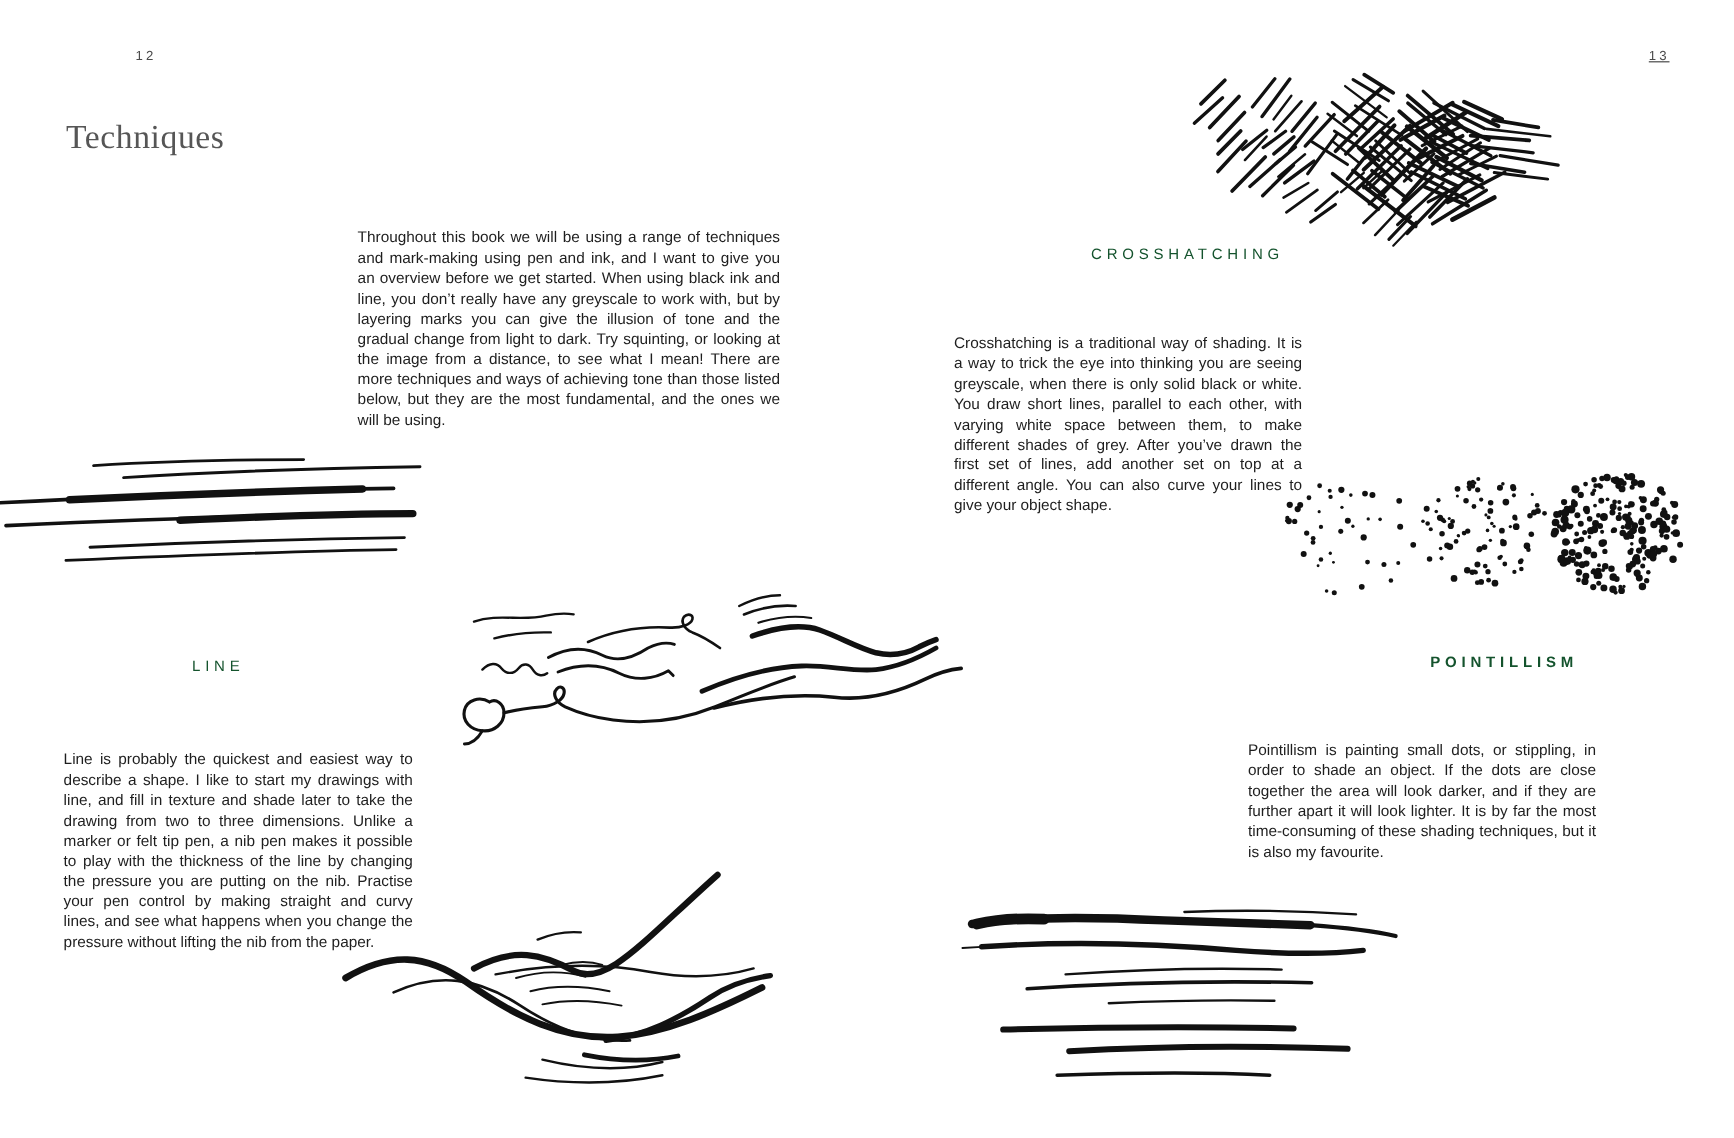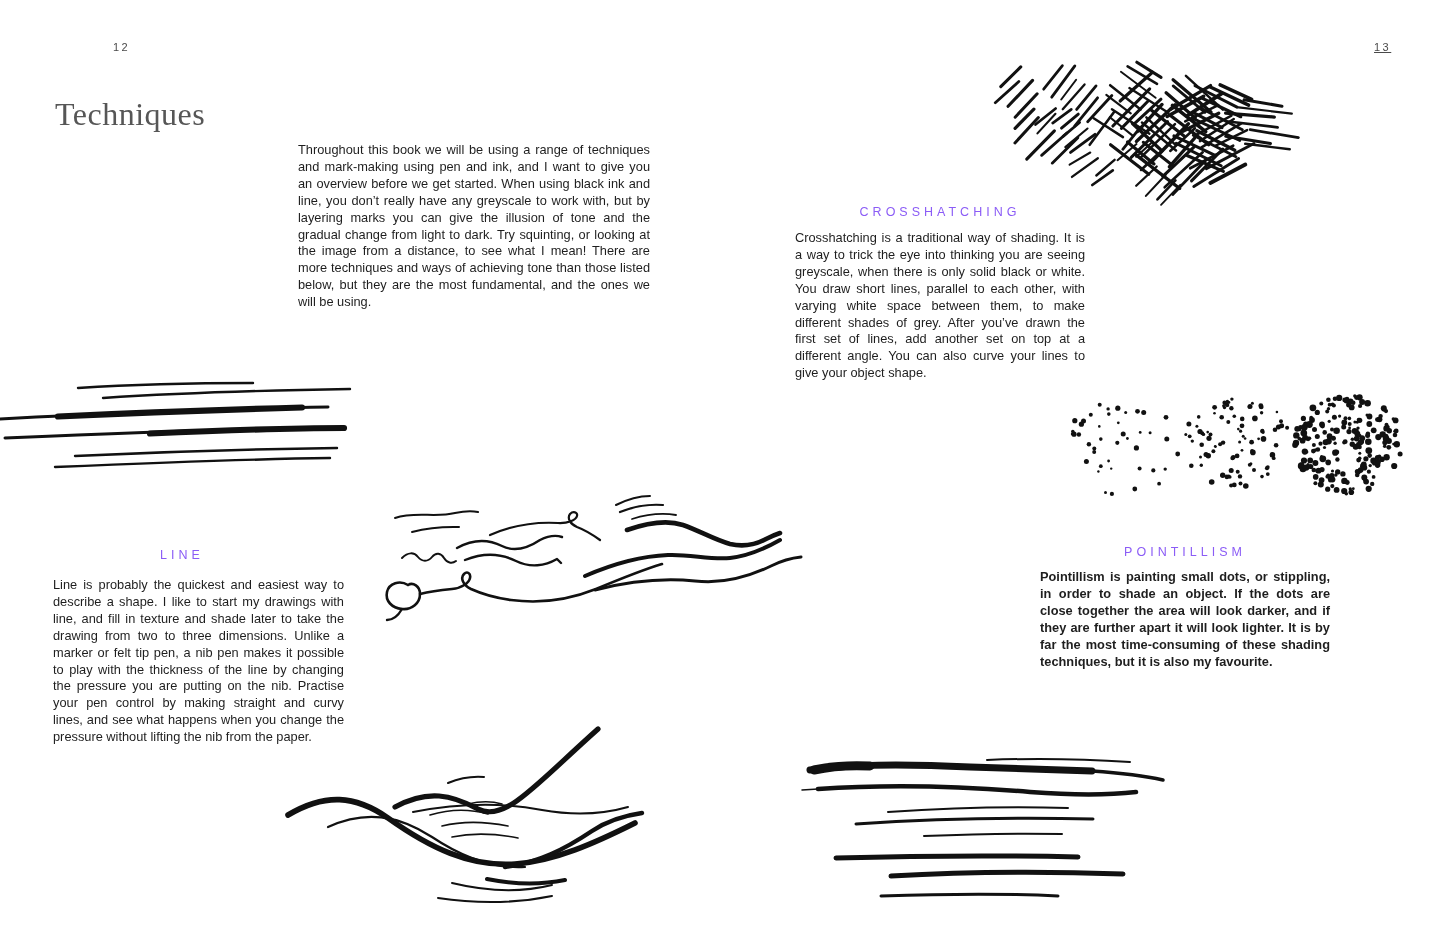--- a/index.html
+++ b/index.html
@@ -12,32 +12,32 @@
   }
   .page-num {
     position:absolute; top:41px;
     font-size:11px; letter-spacing:2.5px; color:#4a4a4a;
   }
   .page-num.left { left:69px;margin-left:44px; }
   .page-num.right { left:1374px;text-decoration:underline; }
   .title {
     position:absolute; left:55px; top:96px;
     font-family:"Liberation Serif", serif;
-    font-weight:400; font-size:32px; line-height:37px;
+    font-weight:400; font-size:28px; line-height:37px;
     letter-spacing:0.5px; color:#565656;
   }
   .body-copy {
     position:absolute;
     font-size:12.8px; line-height:16.9px;
-    text-align:justify; color:#1e1e1e;
+    text-align:justify; color:#1e1e1e;margin-top:48px;
   }
   .section-heading {
     position:absolute;
-    font-size:12.5px; letter-spacing:4px; color:#8b5cf6;
-    text-align:center; white-space:nowrap;
+    font-size:12.5px; letter-spacing:4px; color:#14532d;
+    text-align:right; white-space:nowrap;
   }
   .drawing { position:absolute; }
   .drawing svg { display:block; overflow:visible; }
   .ink { stroke:#111111; fill:none; stroke-linecap:round; stroke-linejoin:round; }
 </style>
 </head>
 <body>
 
 <div class="spread">
 
@@ -576,23 +576,23 @@
         <circle cx="308.3" cy="49.7" r="3.3" fill="#111111"></circle>
         <circle cx="333.3" cy="27.0" r="1.7" fill="#111111"></circle>
         <circle cx="318.0" cy="69.8" r="2.9" fill="#111111"></circle>
         <circle cx="248.1" cy="46.8" r="2.4" fill="#111111"></circle>
         <circle cx="245.1" cy="45.7" r="2.9" fill="#111111"></circle>
         <circle cx="286.4" cy="9.0" r="2.5" fill="#111111"></circle>
         <circle cx="262.8" cy="66.8" r="3.4" fill="#111111"></circle>
       </svg>
   </div>
 
-  <div class="section-heading" style="left:1055px; top:545px; width:260px;">POINTILLISM</div>
-
-  <div class="body-copy" style="left:1040px; top:569px; width:290px;font-weight:bold;">Pointillism is painting small dots, or stippling, in order to shade an object. If the dots are close together the area will look darker, and if they are further apart it will look lighter. It is by far the most time-consuming of these shading techniques, but it is also my favourite.</div>
+  <div class="section-heading" style="left:1055px; top:545px; width:260px;font-weight:bold;">POINTILLISM</div>
+
+  <div class="body-copy" style="left:1040px; top:569px; width:290px;">Pointillism is painting small dots, or stippling, in order to shade an object. If the dots are close together the area will look darker, and if they are further apart it will look lighter. It is by far the most time-consuming of these shading techniques, but it is also my favourite.</div>
 
   <div class="drawing" style="left:790px; top:750px;">
     <svg width="390" height="160" viewBox="0 0 390 160">
       <path class="ink" stroke-width="2" d="M197,10 C 245,8 295,9 340,12"></path>
       <path class="ink" stroke-width="7" d="M20,20 C 60,14 120,14 180,17 C 230,19 270,20 302,21"></path>
       <path class="ink" stroke-width="9" d="M24,20 C 42,16 60,15 80,16"></path>
       <path class="ink" stroke-width="3.5" d="M302,21 C 330,23 355,26 373,30"></path>
       <path class="ink" stroke-width="1.5" d="M12,40 L 28,39"></path>
       <path class="ink" stroke-width="4.5" d="M28,39 C 100,34 170,36 240,42 C 280,45 320,45 346,42"></path>
       <path class="ink" stroke-width="2" d="M98,62 C 155,58 215,56 278,58"></path>

